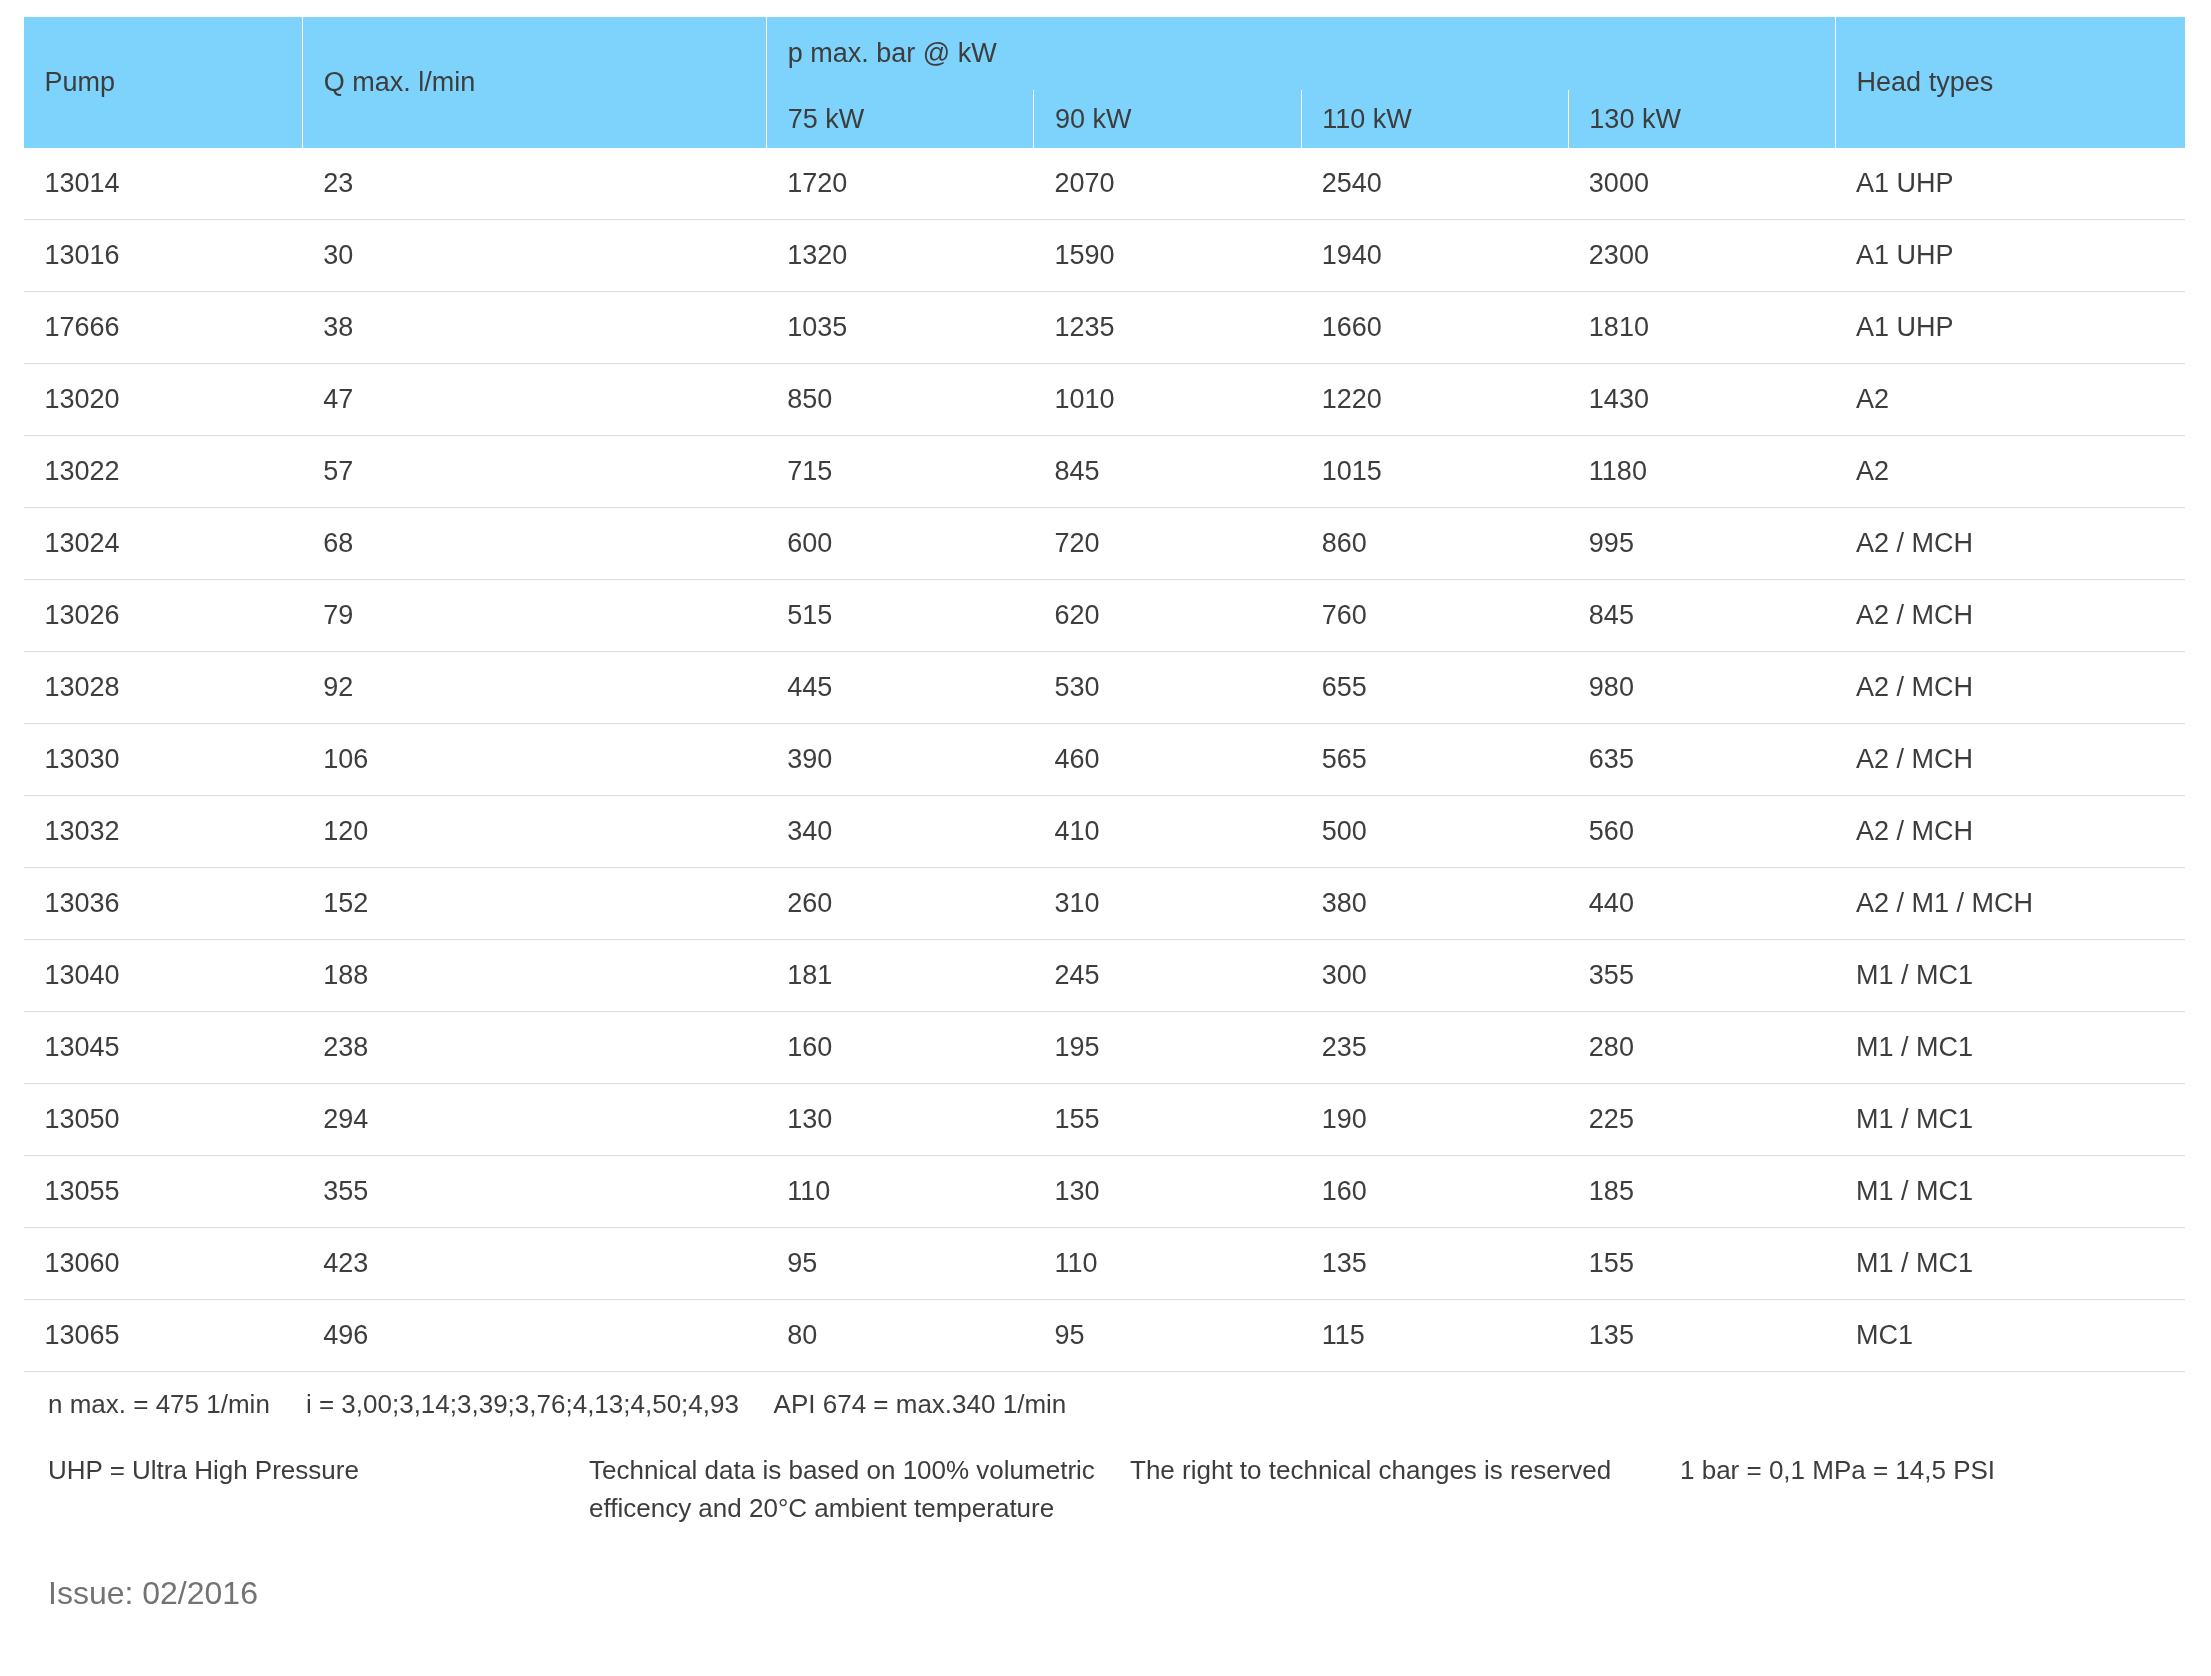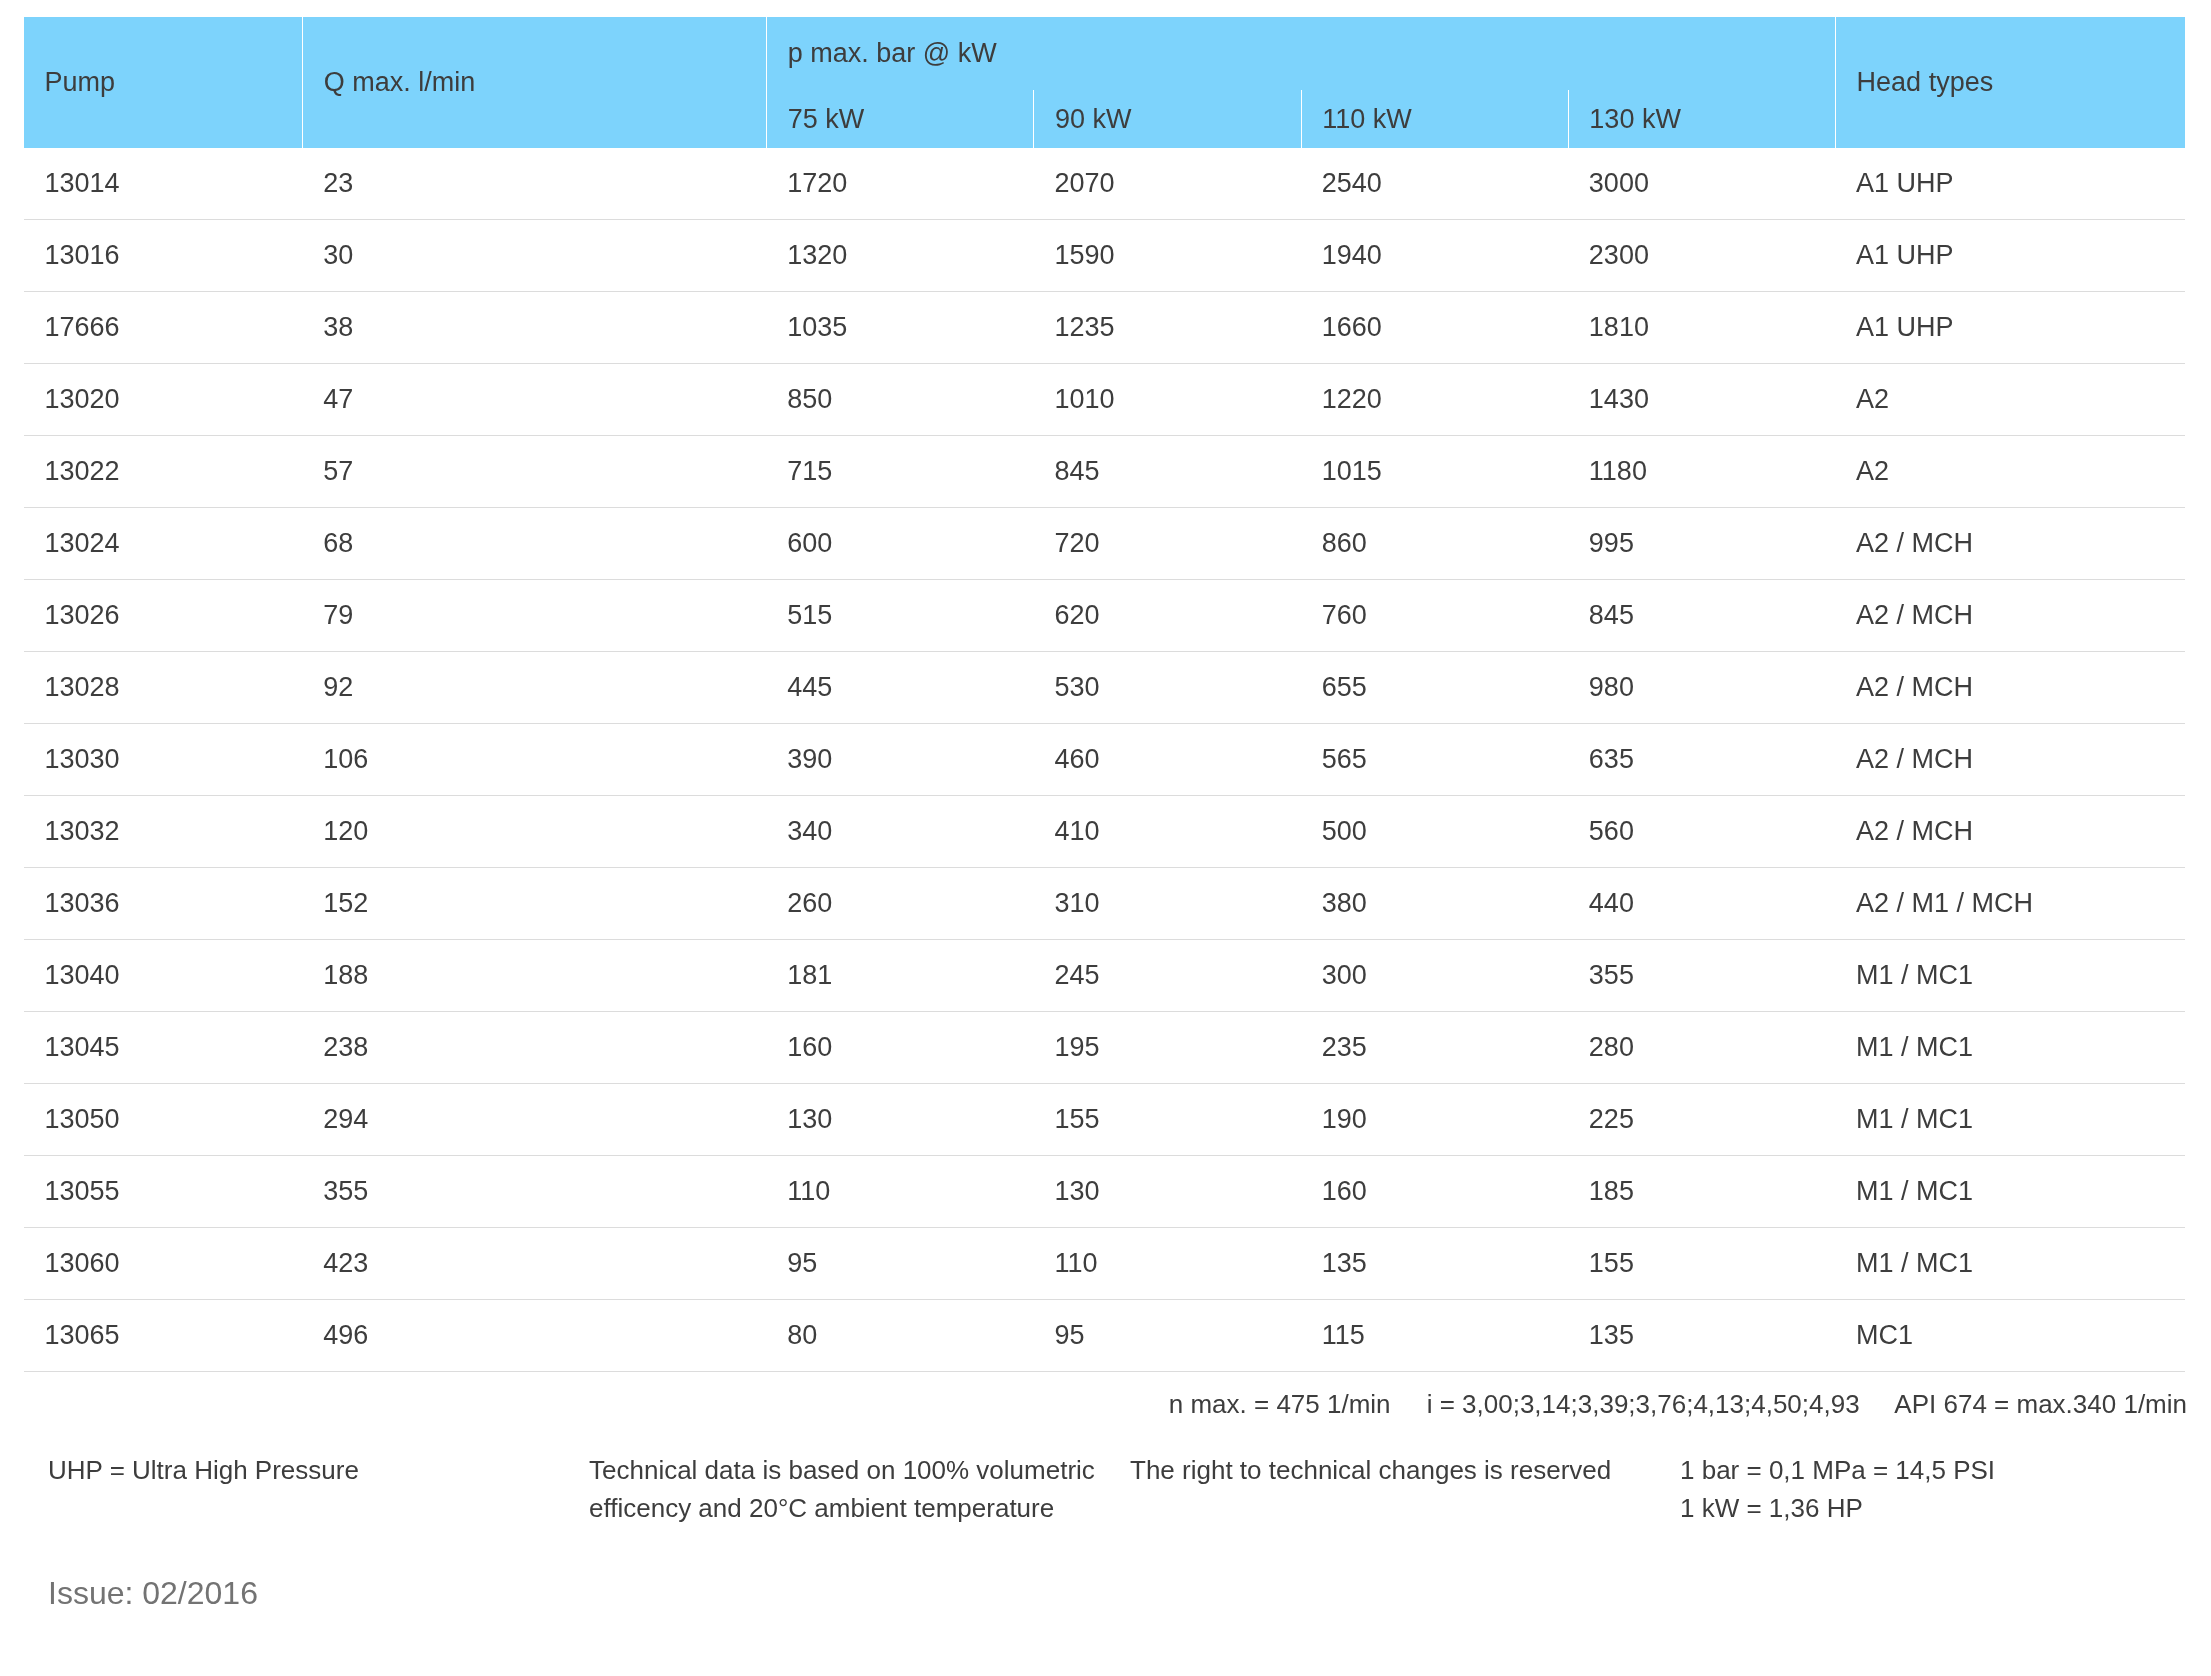--- a/index.html
+++ b/index.html
@@ -54,21 +54,20 @@
   tbody tr:first-child td { border-top: none; }
 
   .notes {
     margin-top: 17px;
     padding-left: 24px;
   }
   .note-line {
     font-size: 26px;
     color: #3d3d3d;
     white-space: pre;
-    text-align: right;
   }
   .foot-grid {
     margin-top: 32px;
     display: flex;
     align-items: flex-start;
     padding-left: 24px;
   }
   .foot-col-1 { width: 541px; }
   .foot-col-2 { width: 541px; }
   .foot-col-3 { width: 550px; }
@@ -280,20 +279,19 @@
       <div class="foot-text">UHP = Ultra High Pressure</div>
     </div>
     <div class="foot-col-2">
       <div class="foot-text">Technical data is based on 100% volumetric efficency and 20°C ambient temperature</div>
     </div>
     <div class="foot-col-3">
       <div class="foot-text">The right to technical changes is reserved</div>
     </div>
     <div class="foot-col-4">
       <div class="foot-text">1 bar = 0,1 MPa = 14,5 PSI</div>
-      <div class="foot-text">1 kW = 1,36 HP</div>
     </div>
   </div>
 
   <div class="issue">Issue: 02/2016</div>
 
 </div>
 
 
 </body></html>

